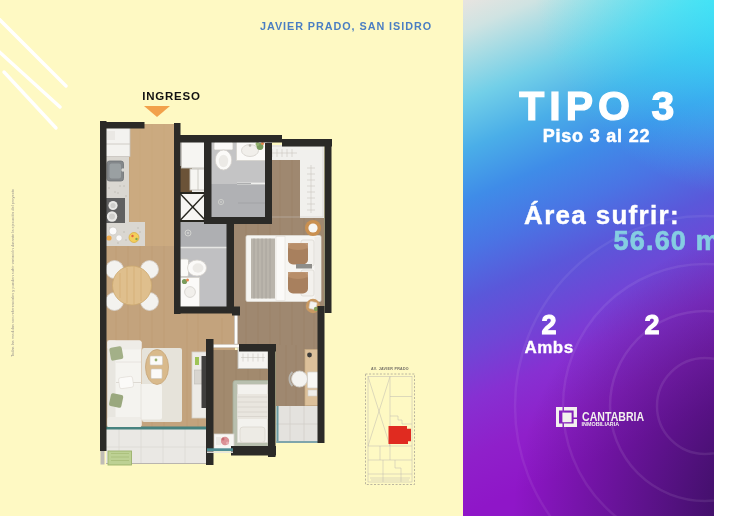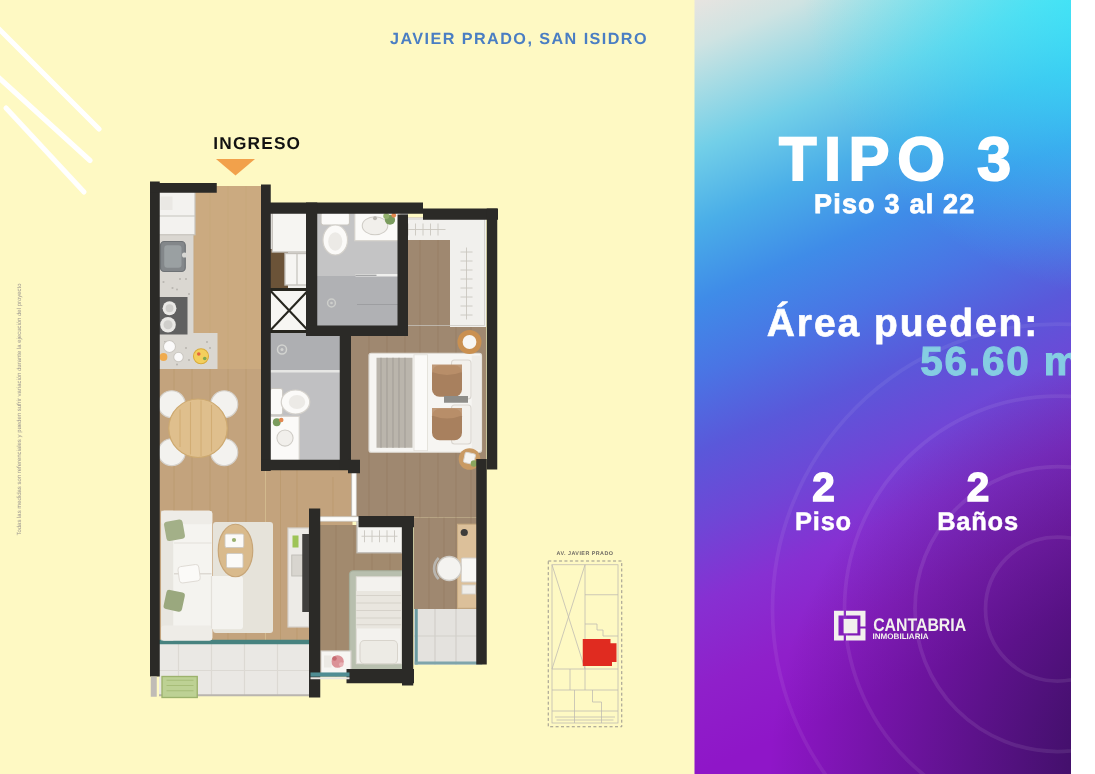--- a/index.html
+++ b/index.html
@@ -477,32 +477,31 @@
       <circle cx="242" cy="406" r="48" fill="none" stroke="rgba(255,255,255,0.085)" stroke-width="2.5"></circle>
       <circle cx="242" cy="406" r="95" fill="none" stroke="rgba(255,255,255,0.085)" stroke-width="2.5"></circle>
       <circle cx="242" cy="406" r="142" fill="none" stroke="rgba(255,255,255,0.075)" stroke-width="2.5"></circle>
       <circle cx="242" cy="406" r="190" fill="none" stroke="rgba(255,255,255,0.065)" stroke-width="2.5"></circle>
     </svg>
 
     <div class="t1">TIPO 3</div>
 
     <div class="t2">Piso 3 al 22</div>
 
-    <div class="t3">Área pueden:</div>
+    <div class="t3">Área sufrir:</div>
 
     <div class="t4">56.60 m<sup>2</sup></div>
 
     <div class="num" style="left:41px;top:312px;">
         <div class="n">2</div>
-        <div class="l">Piso</div>
+        <div class="l">Ambs</div>
       </div>
 
     <div class="num" style="left:144px;top:312px;">
         <div class="n">2</div>
-        <div class="l">Baños</div>
       </div>
   </div>
 
   <svg class="logo" width="120" height="24" viewBox="0 0 120 24">
     <g fill="#f3f1ee">
       <path d="M0,0 h3 v20 h-3 z M0,0 h6.5 v3.4 h-6.5 z M0,16.6 h6.5 v3.4 h-6.5 z"></path>
       <path d="M8,0 h13 v3.4 h-13 z M17.6,0 h3.4 v10.6 h-3.4 z"></path>
       <path d="M8,16.6 h13 v3.4 h-13 z M17.6,12 h3.4 v6 h-3.4 z"></path>
       <rect x="6.4" y="5.6" width="9.2" height="9.6"></rect>
     </g>

